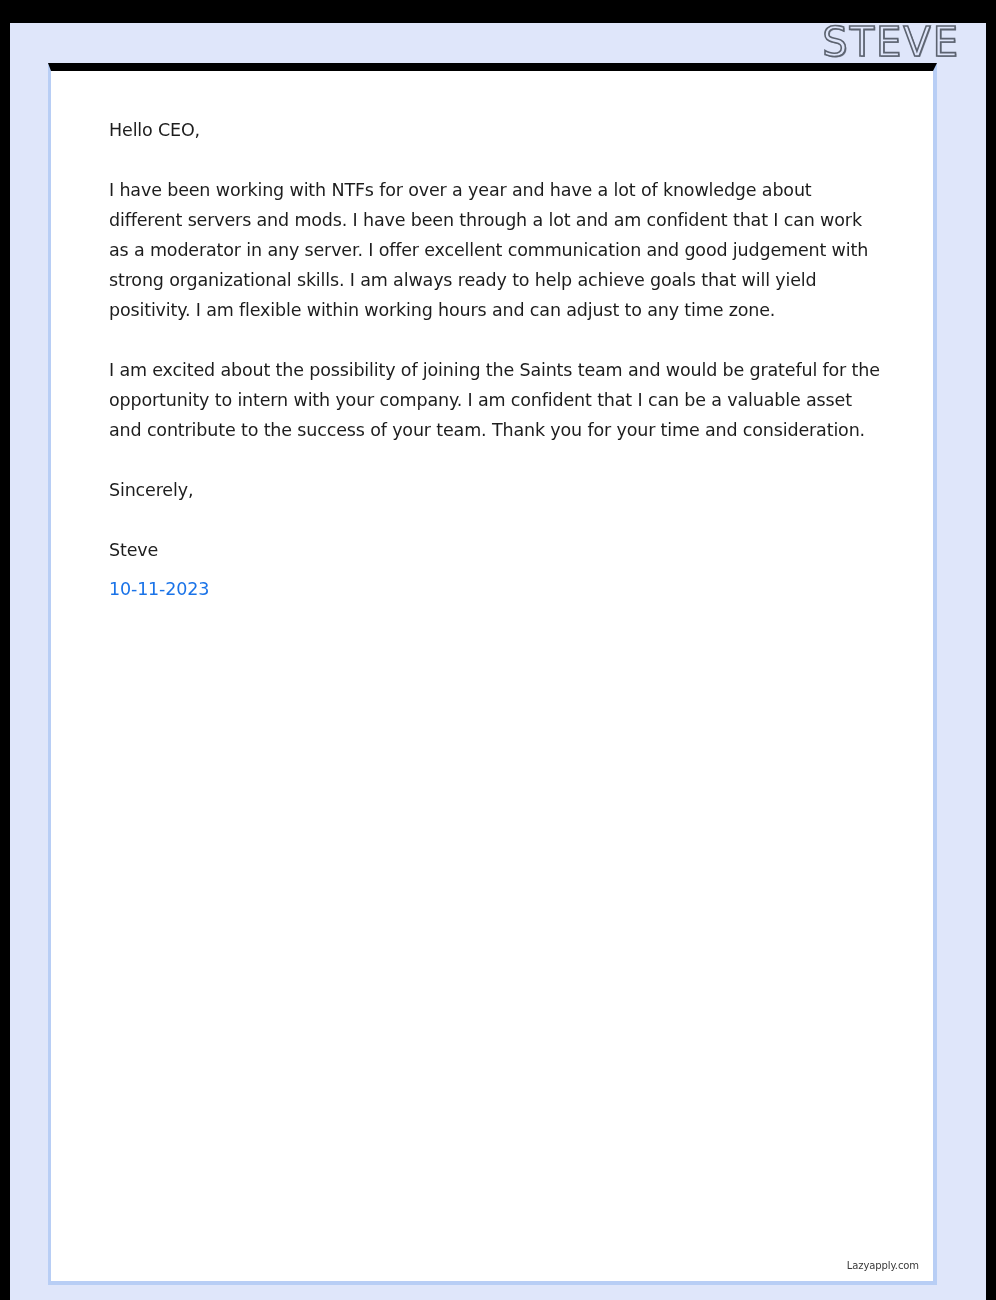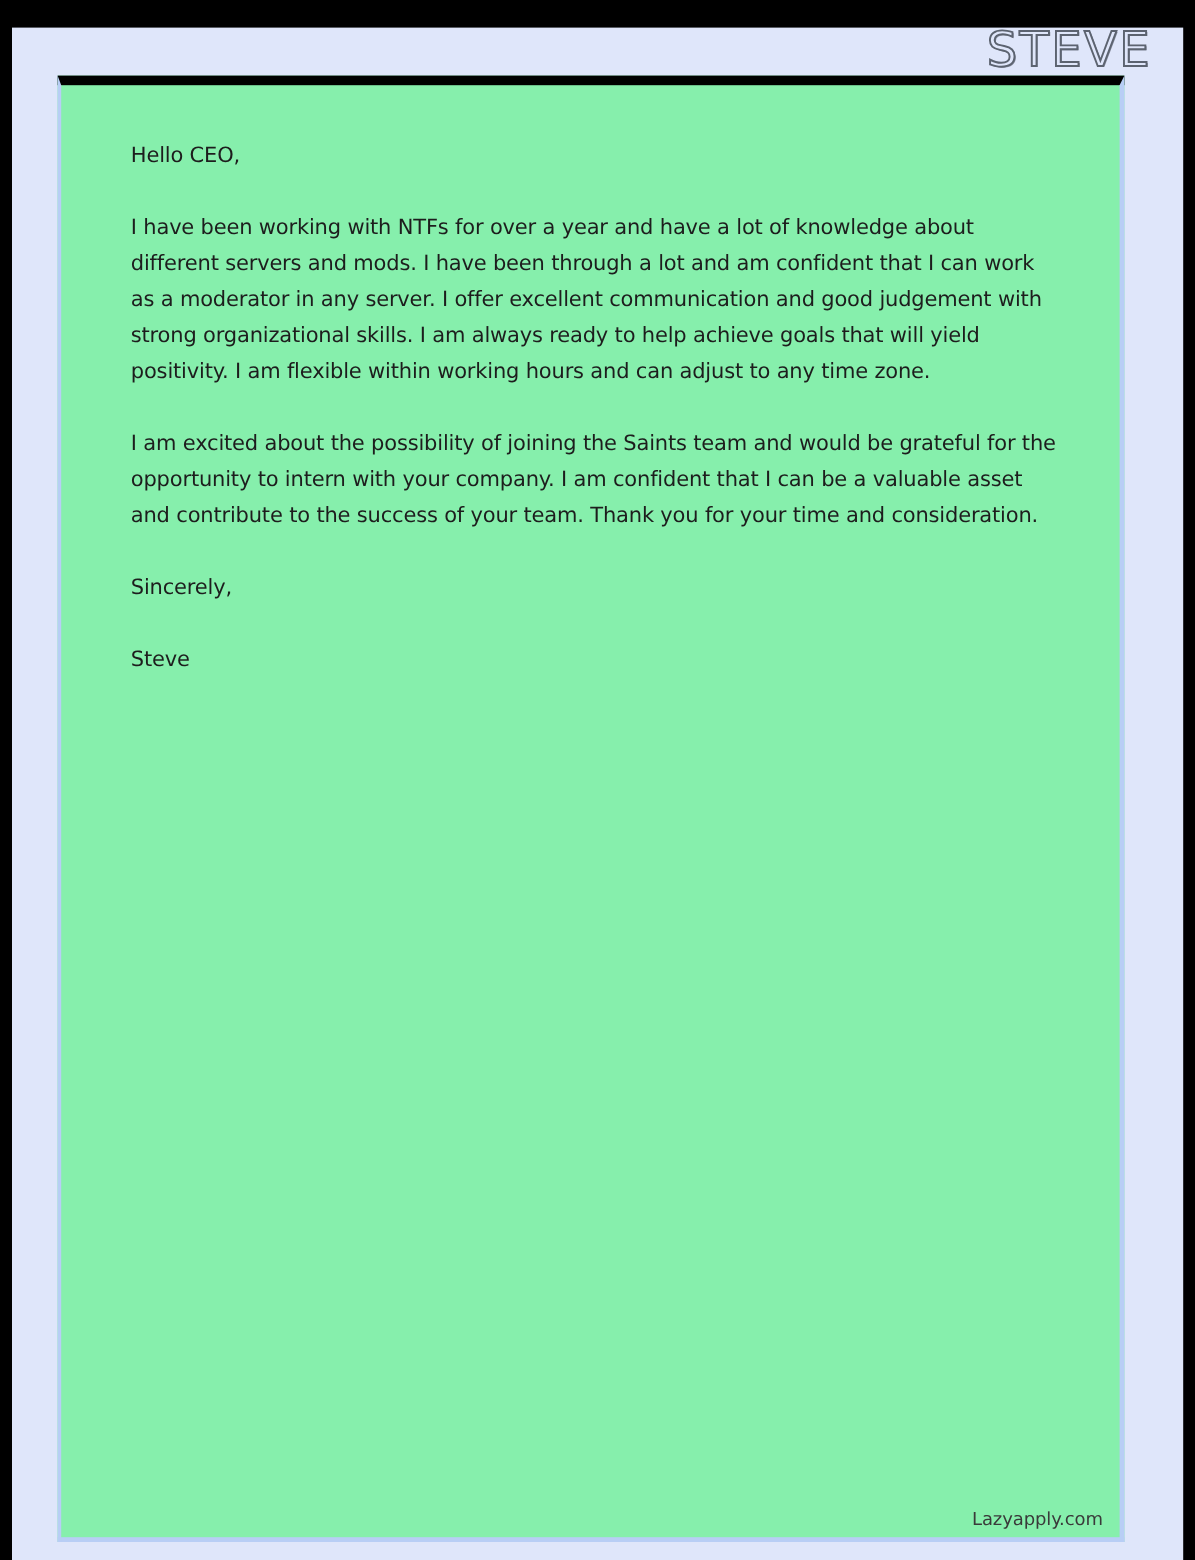--- a/index.html
+++ b/index.html
@@ -61,21 +61,21 @@
     white-space: nowrap;
   }
 
   
   .sheet {
     position: absolute;
     left: 38px;
     top: 40px;
     width: 889px;
     height: 1222px;
-    background: #86efac;
+    background: #ffffff;
     border-left: 3px solid #b8cef5;
     border-right: 4px solid #b8cef5;
     border-bottom: 4px solid #b8cef5;
     border-top: 8px solid #000000;
     box-sizing: border-box;
   }
 
   .sheet-body {
     position: absolute;
     left: 0;
@@ -111,21 +111,21 @@
     color: #1a73e8;
     margin: 0;
     letter-spacing: -0.15px;
   }
 
   .sheet-footer {
     position: absolute;
     right: 14px;
     bottom: 6px;
     font-family: "DejaVu Sans", sans-serif;
-    font-size: 15px;
+    font-size: 10px;
     line-height: 18px;
     color: #3a3a3a;
     letter-spacing: -0.1px;
   }
 </style>
 </head>
 <body>
 
 <div id="page-root">
   <div class="canvas">
@@ -141,20 +141,21 @@
 
 
         <p class="letter-para">I have been working with NTFs for over a year and have a lot of knowledge about different servers and mods. I have been through a lot and am confident that I can work as a moderator in any server. I offer excellent communication and good judgement with strong organizational skills. I am always ready to help achieve goals that will yield positivity. I am flexible within working hours and can adjust to any time zone.</p>
 
         <p class="letter-para">I am excited about the possibility of joining the Saints team and would be grateful for the opportunity to intern with your company. I am confident that I can be a valuable asset and contribute to the success of your team. Thank you for your time and consideration.</p>
 
         <p class="letter-line sign-off">Sincerely,</p>
 
         <p class="letter-line signature-name">Steve</p>
 
+        <p class="signature-date">10-11-2023</p>
 
       </div>
 
       <div class="sheet-footer">Lazyapply.com</div>
     </div>
 
   </div>
 </div>
 
 </body></html>

